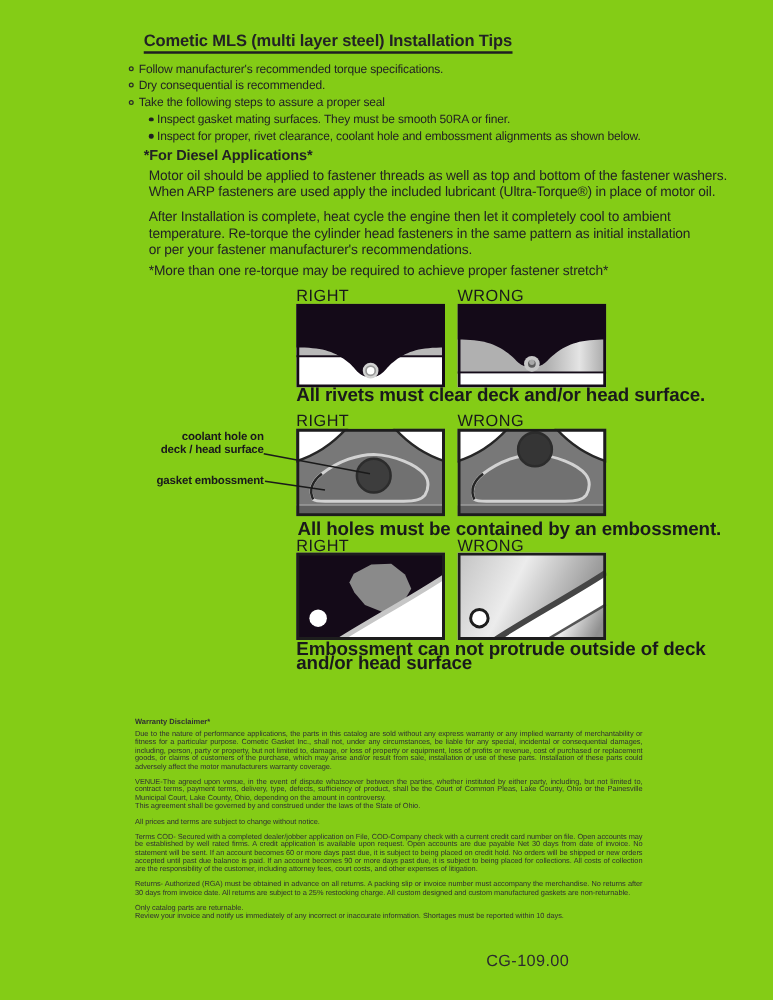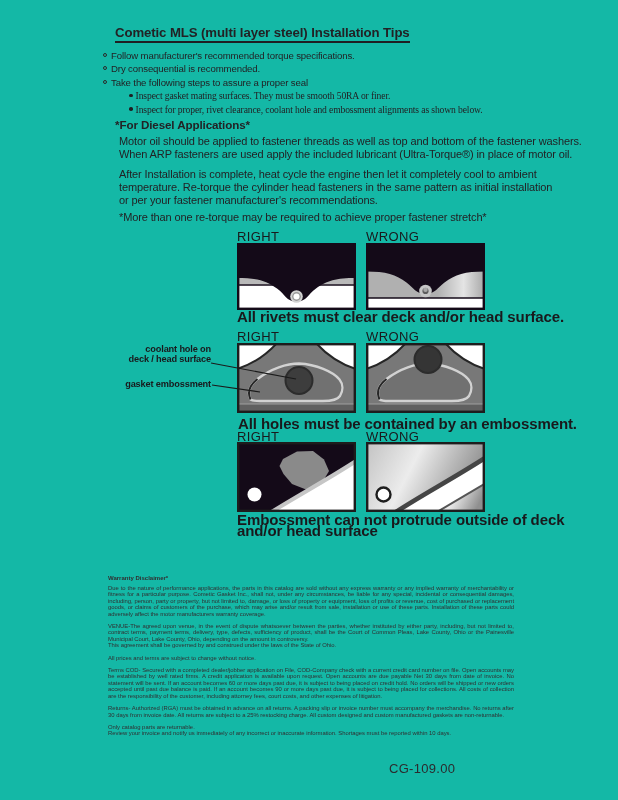--- a/index.html
+++ b/index.html
@@ -1,37 +1,37 @@
 <!DOCTYPE html>
 <html><head>
 <meta charset="utf-8">
 <style>
   * { margin:0; padding:0; box-sizing:border-box; }
   html,body { background:#ffffff; }
   .page {
     position:relative; width:618px; height:800px; margin:0 auto;
-    background:#14b8a6; overflow:hidden;
+    background:#84cc16; overflow:hidden;
     font-family:"Liberation Sans", sans-serif; color:#222225;
   }
   .abs { position:absolute; }
 
   .title {
     left:115px; top:25px;
     font-size:13.2px; font-weight:700; letter-spacing:-0.1px;
     border-bottom:2px solid #1f1f22; padding-bottom:1px;
     display:inline-block; white-space:nowrap;
   }
 
   .tips { left:103px; top:49px; font-size:9.6px; letter-spacing:-0.12px; }
   .tip-row { display:flex; align-items:flex-start; line-height:13.4px; white-space:nowrap; }
   .bullet-hollow {
     width:4px; height:4px; border:1px solid #2a2a2a; border-radius:50%;
     display:inline-block; margin:4px 4px 0 0; flex:0 0 auto;
   }
-  .sub { margin-left:26px;font-family:Liberation Serif, serif; }
+  .sub { margin-left:16px; }
   .bullet-dot {
     width:3.6px; height:3.6px; background:#1f1f22; border-radius:50%;
     display:inline-block; margin:4.4px 3px 0 0; flex:0 0 auto;
   }
 
   .diesel-h { left:115px; top:118px; font-size:11.6px; font-weight:700; letter-spacing:-0.1px; }
   .para {
     left:119px; width:470px; font-size:11px; line-height:12.9px;
     letter-spacing:-0.12px; white-space:pre-line;
   }

